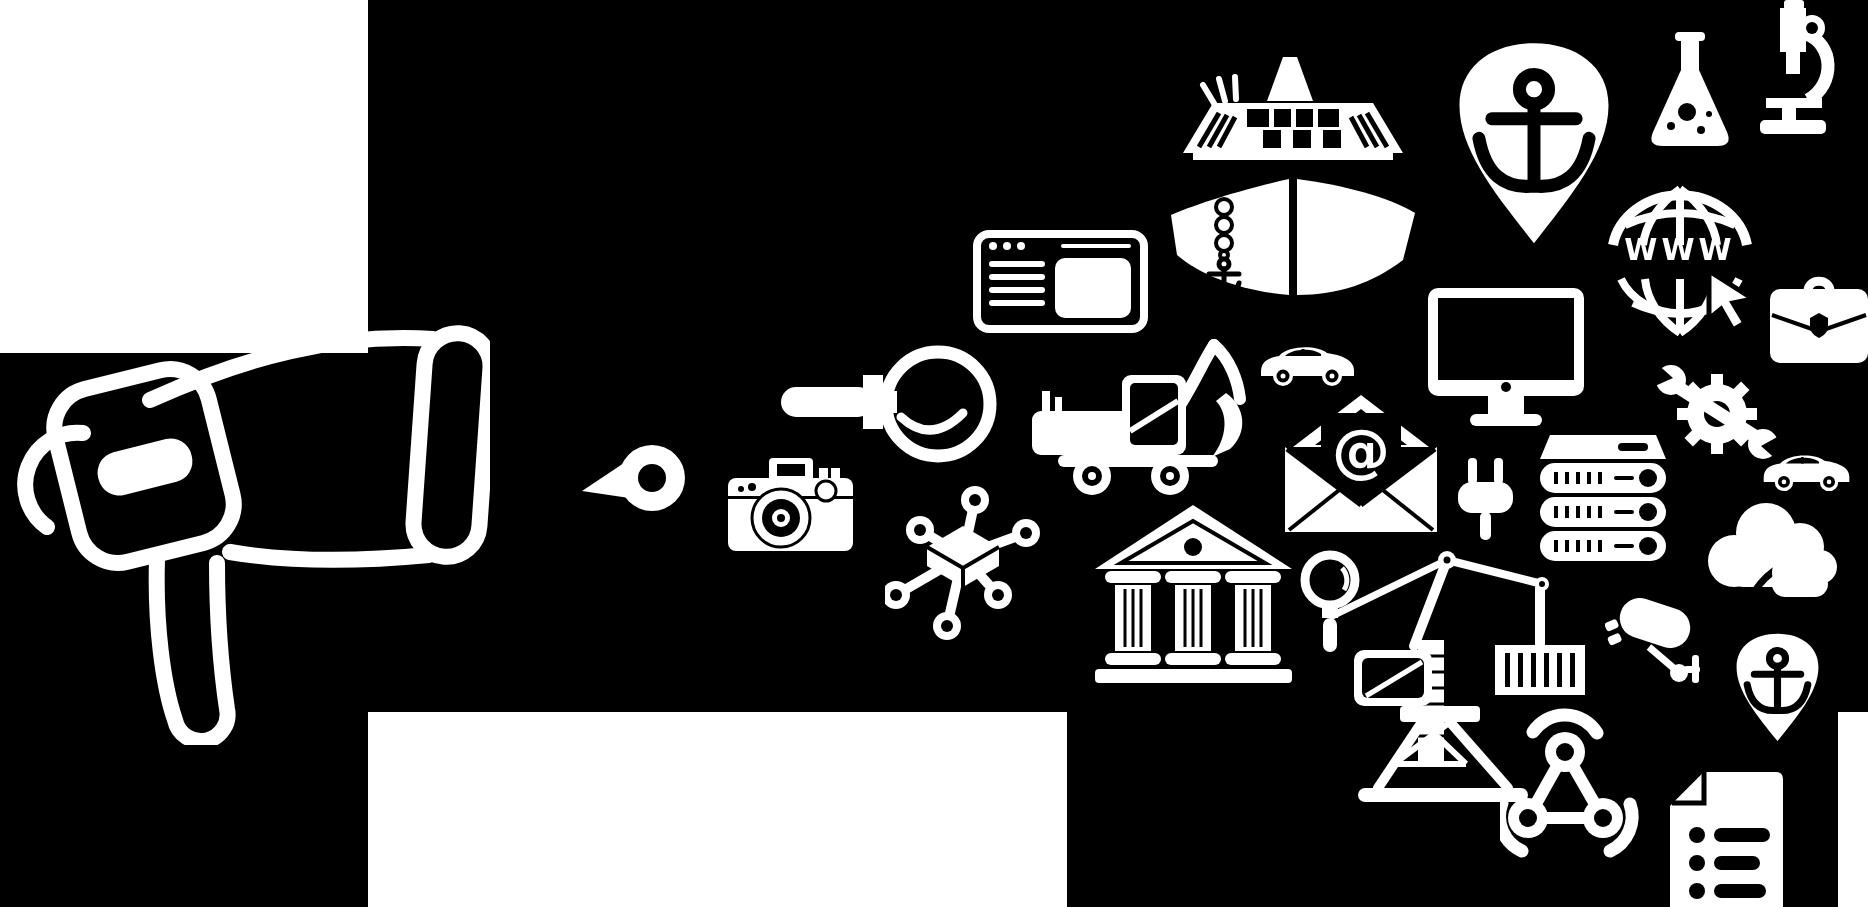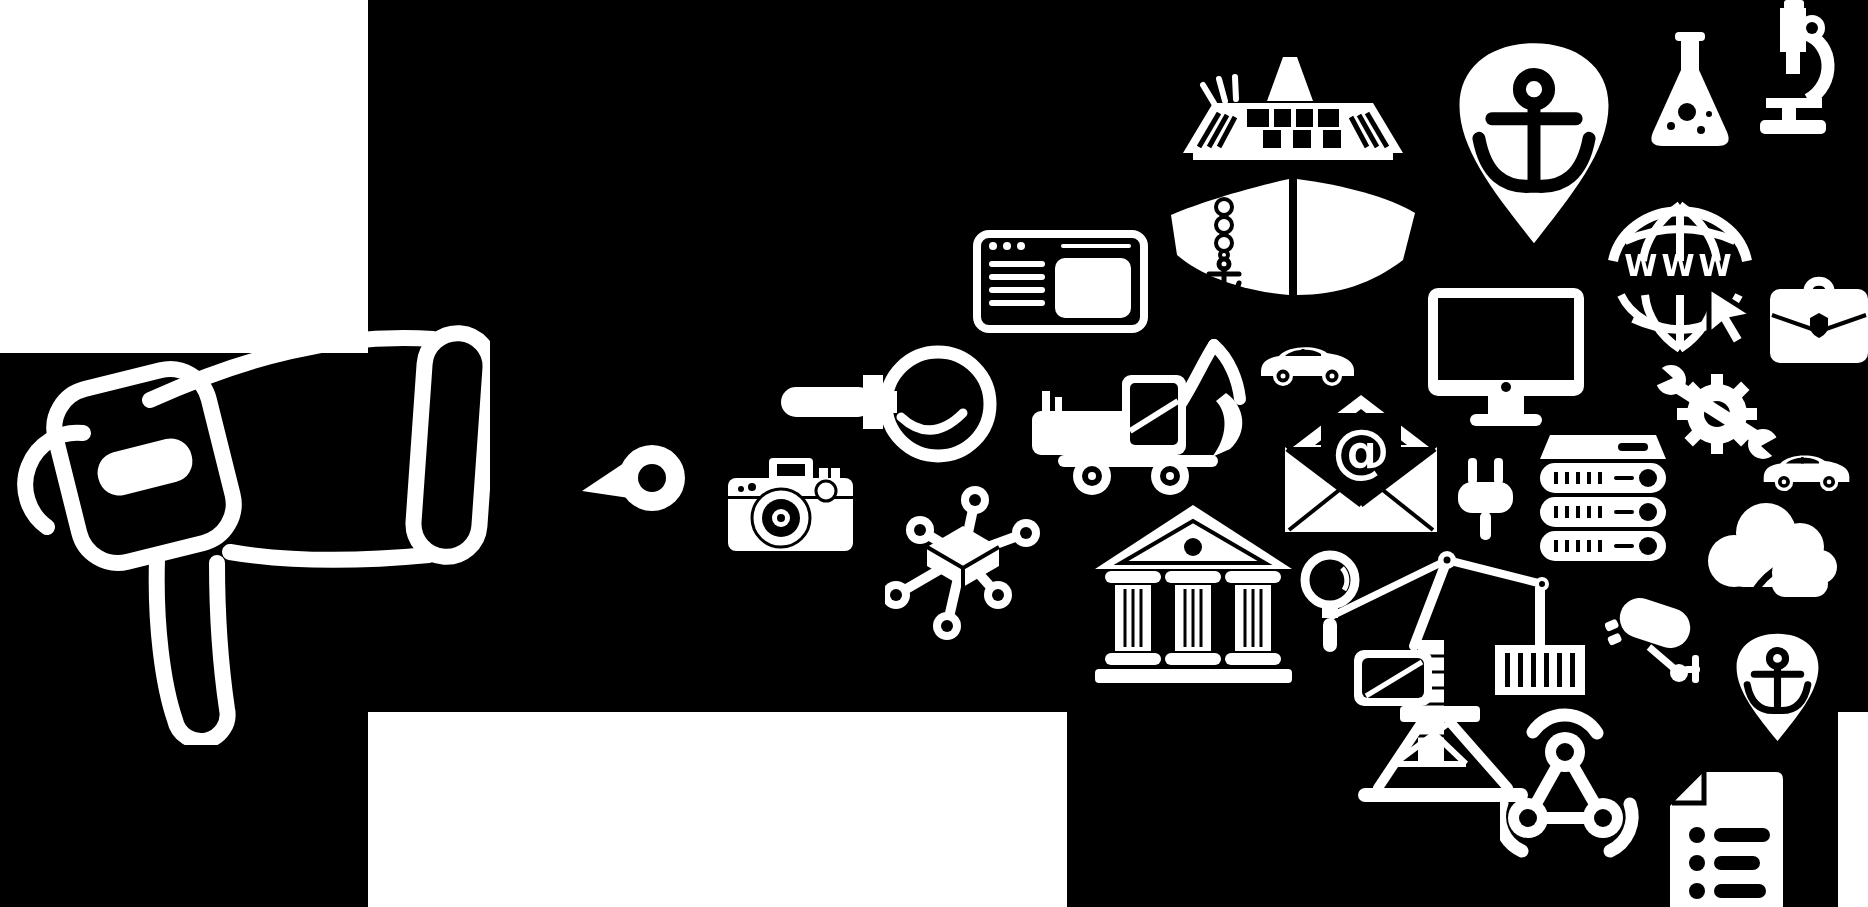--- a/index.html
+++ b/index.html
@@ -558,21 +558,21 @@
       <div class="icon" style="left: 1643px; top: 32px; width: 94px; height: 116px;">
         <svg viewBox="0 0 94 116" preserveAspectRatio="none">
           <use href="#sym-flask" width="94" height="116"></use>
         </svg>
       </div>
       <div class="icon" style="left: 1748px; top: 0px; width: 90px; height: 143px;">
         <svg viewBox="0 0 90 143" preserveAspectRatio="none">
           <use href="#sym-microscope" width="90" height="143"></use>
         </svg>
       </div>
-      <div class="icon" style="left: 1605px; top: 199px; width: 150px; height: 157px;">
+      <div class="icon" style="left: 1605px; top: 183px; width: 150px; height: 157px;">
         <svg viewBox="0 0 150 157" preserveAspectRatio="none">
           <use href="#sym-globe" width="150" height="157"></use>
         </svg>
         <div class="icon-label" style="top: 33%; font-size: 30px; font-weight: bold; letter-spacing: 4px;">WWW</div>
       </div>
       <div class="icon" style="left: 1770px; top: 273px; width: 98px; height: 90px;">
         <svg viewBox="0 0 98 90" preserveAspectRatio="none">
           <use href="#sym-briefcase" width="98" height="90"></use>
         </svg>
       </div>

